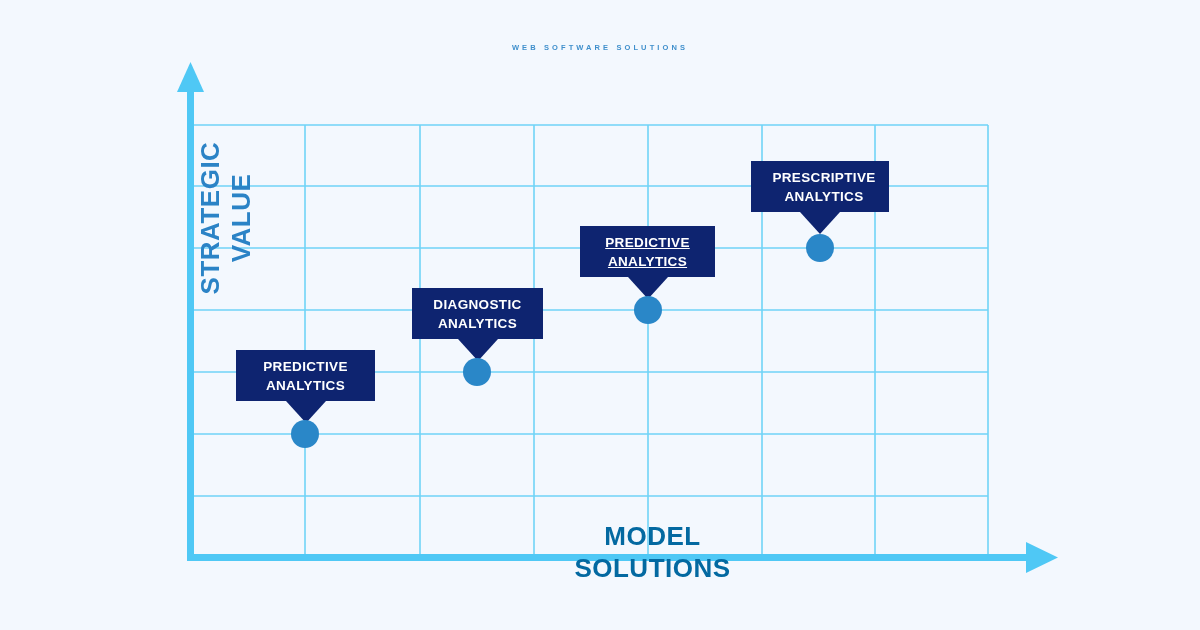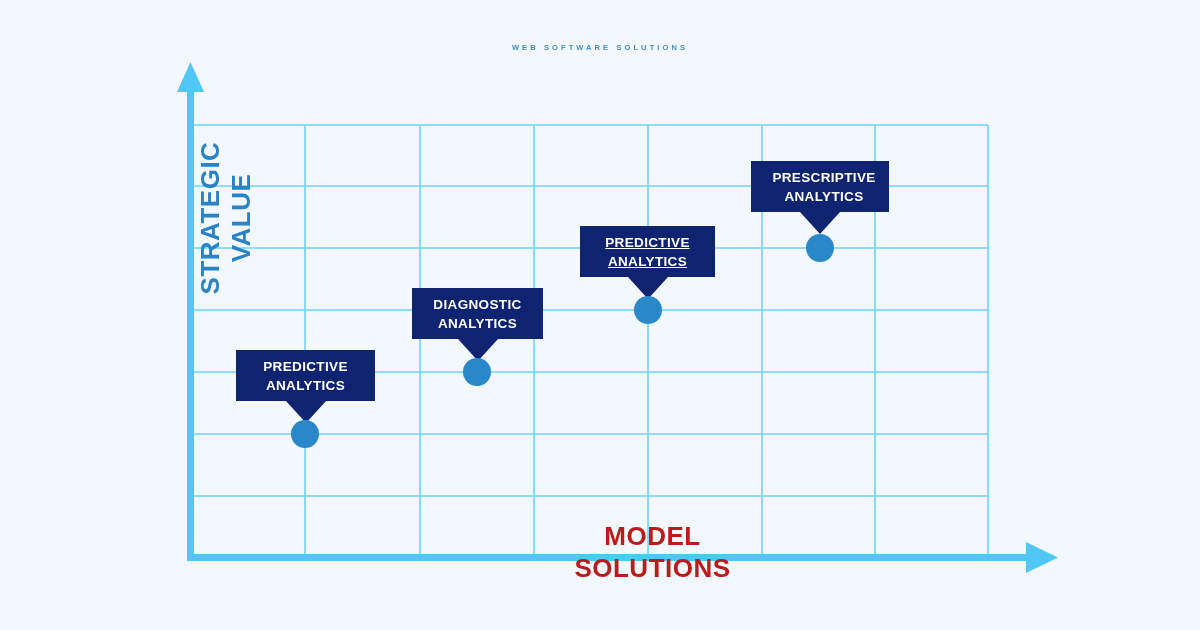--- a/index.html
+++ b/index.html
@@ -97,21 +97,21 @@
   #x-axis-title {
     position: absolute;
     left: 520px;
     top: 520px;
     width: 265px;
     text-align: center;
   }
   #x-axis-title .axis-text {
     font-size: 26px;
     font-weight: bold;
-    color: #b91c1c;
+    color: #0369a1;
     letter-spacing: 0.5px;
     line-height: 32px;
   }
 
   
   .marker-dot {
     position: absolute;
     width: 28px;
     height: 28px;
     border-radius: 50%;

